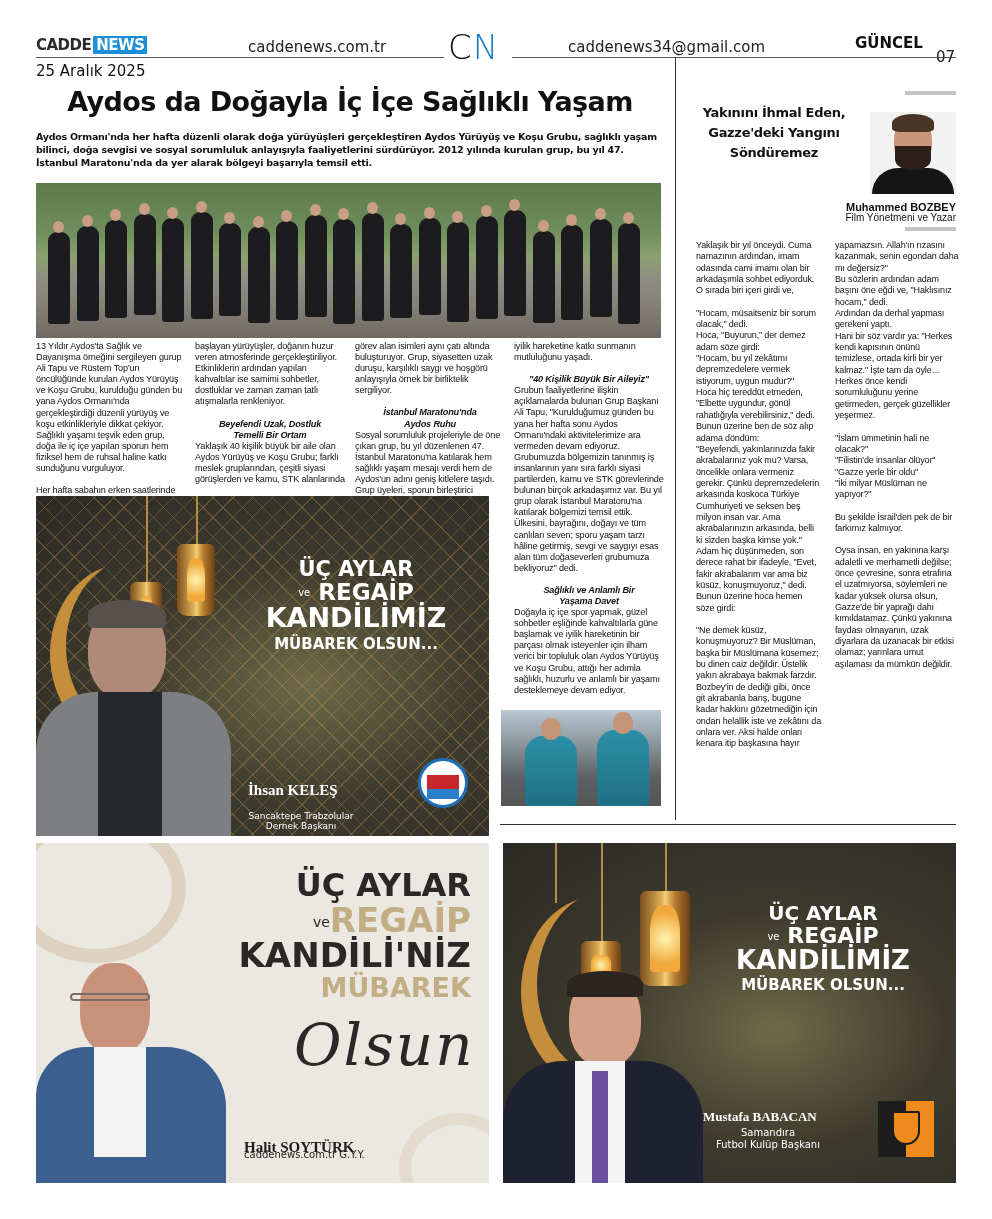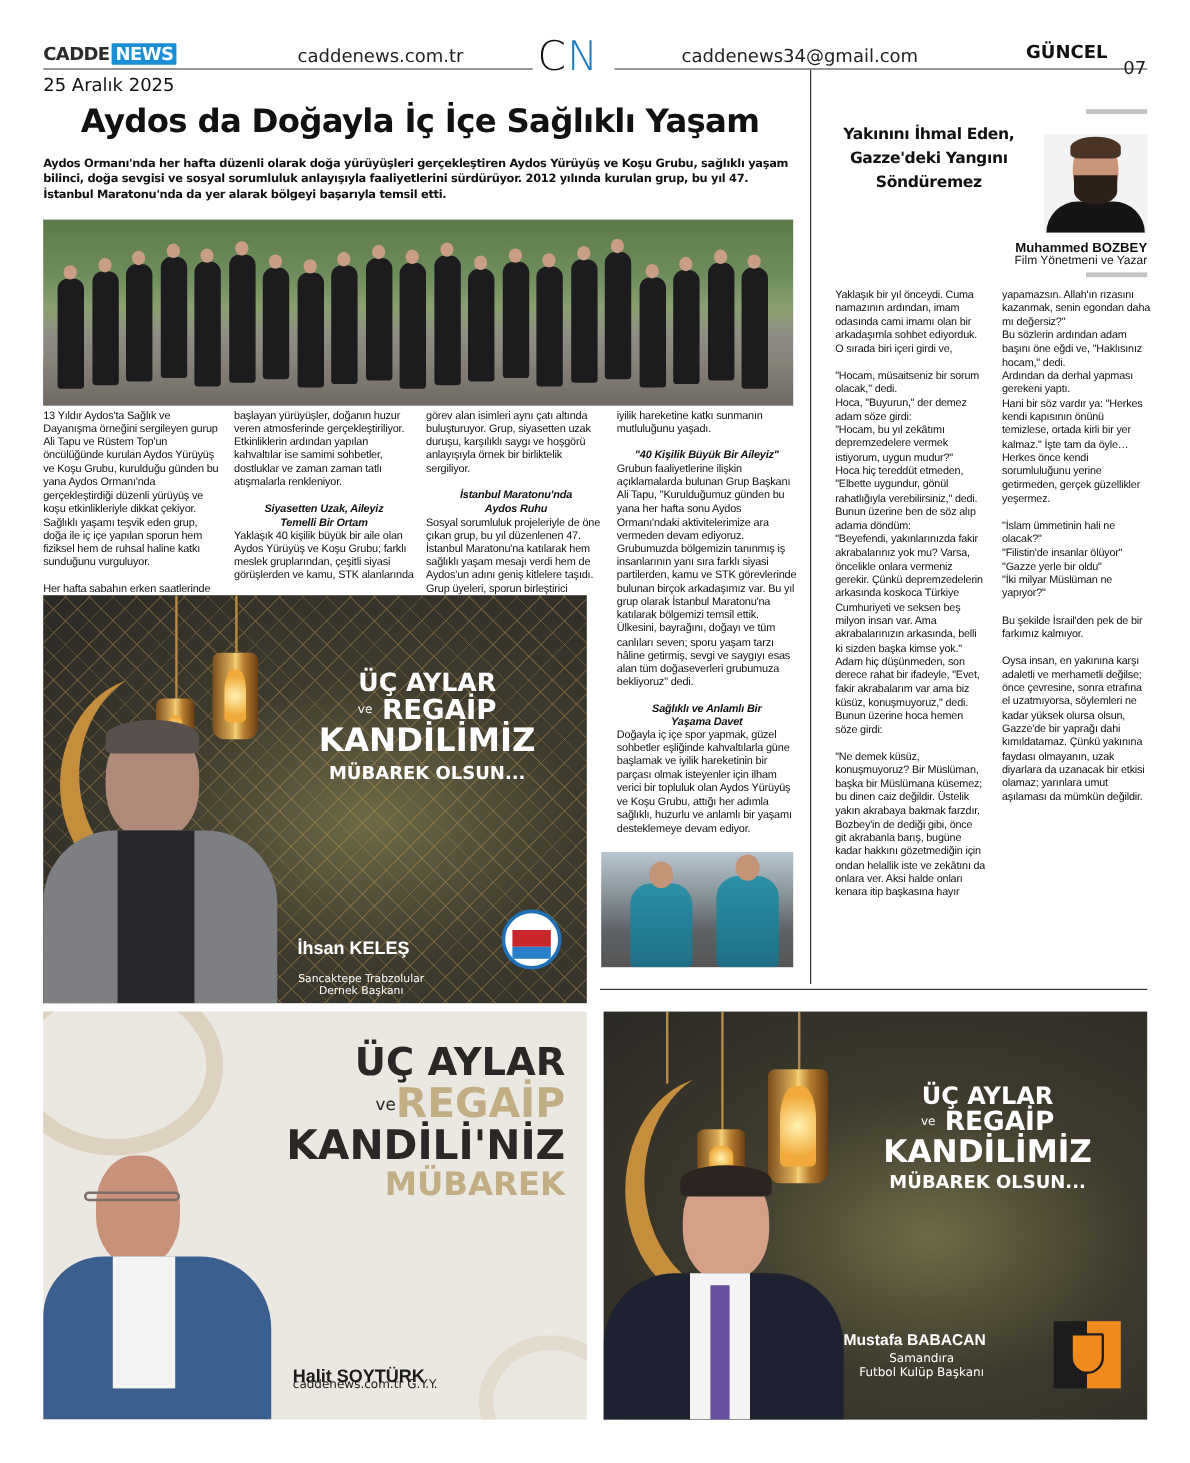--- a/index.html
+++ b/index.html
@@ -64,21 +64,21 @@
       repeating-linear-gradient(45deg, rgba(201,160,90,0.55) 0 1px, transparent 1px 14px),
       repeating-linear-gradient(-45deg, rgba(201,160,90,0.55) 0 1px, transparent 1px 14px); }
   .ad-light { background: #ebe7e1; }
   .ad-text { position: absolute; font-family: "DejaVu Sans", sans-serif; font-weight: 900; text-align: center; line-height: 1.05; }
   .ad-text .ve { font-size: 10px; font-weight: normal; vertical-align: middle; }
   .crescent { position: absolute; border-radius: 50%; box-shadow: -16px 8px 0 0 #c48e3c; }
   .lantern { position: absolute; width: 38px; border-radius: 6px 6px 10px 10px; background: linear-gradient(90deg,#7b4e1d,#e0b25a 45%,#f6d17a 50%,#b57c2e 70%,#6b3f15); }
   .lantern .glow { position: absolute; left: 10px; right: 10px; top: 14px; bottom: 14px; border-radius: 40% 40% 4px 4px; background: radial-gradient(circle,#fff3b0,#f0a93a 70%); }
   .chain { position: absolute; width: 2px; background: #b78a45; }
   .ad-person { position: absolute; }
-  .ad-name { position: absolute; font-family: Liberation Sans, sans-serif; font-weight: bold; }
+  .ad-name { position: absolute; font-family: Liberation Serif, serif; font-weight: bold; }
   .ad-role { position: absolute; font-family: "DejaVu Sans", sans-serif; text-align: center; line-height: 1.15; }
 </style>
 </head>
 <body>
 
 <div class="abs logo">
   <span>CADDE</span><span class="news">NEWS</span>
 </div>
 <div class="abs date">25 Aralık 2025</div>
 <div class="abs site">caddenews.com.tr</div>
@@ -163,21 +163,21 @@
       </div>
     </div>
 </div>
 
 <div class="abs col c1">
   <p>13 Yıldır Aydos'ta Sağlık ve Dayanışma örneğini sergileyen gurup Ali Tapu ve Rüstem Top'un öncülüğünde kurulan Aydos Yürüyüş ve Koşu Grubu, kurulduğu günden bu yana Aydos Ormanı'nda gerçekleştirdiği düzenli yürüyüş ve koşu etkinlikleriyle dikkat çekiyor. Sağlıklı yaşamı teşvik eden grup, doğa ile iç içe yapılan sporun hem fiziksel hem de ruhsal haline katkı sunduğunu vurguluyor.</p>
   <p>Her hafta sabahın erken saatlerinde</p>
 </div>
 <div class="abs col c2">
   <p>başlayan yürüyüşler, doğanın huzur veren atmosferinde gerçekleştiriliyor. Etkinliklerin ardından yapılan kahvaltılar ise samimi sohbetler, dostluklar ve zaman zaman tatlı atışmalarla renkleniyor.</p>
-  <p class="sub tight" style="padding:0 20px;">Siyasetten Uzak, Aileyiz Temelli Bir Ortam</p>
+  <p class="sub tight" style="padding:0 20px;">Beyefendi Uzak, Dostluk Temelli Bir Ortam</p>
   <p>Yaklaşık 40 kişilik büyük bir aile olan Aydos Yürüyüş ve Koşu Grubu; farklı meslek gruplarından, çeşitli siyasi görüşlerden ve kamu, STK alanlarında</p>
 </div>
 <div class="abs col c3">
   <p>görev alan isimleri aynı çatı altında buluşturuyor. Grup, siyasetten uzak duruşu, karşılıklı saygı ve hoşgörü anlayışıyla örnek bir birliktelik sergiliyor.</p>
   <p class="sub tight" style="padding:0 25px;">İstanbul Maratonu'nda Aydos Ruhu</p>
   <p>Sosyal sorumluluk projeleriyle de öne çıkan grup, bu yıl düzenlenen 47. İstanbul Maratonu'na katılarak hem sağlıklı yaşam mesajı verdi hem de Aydos'un adını geniş kitlelere taşıdı. Grup üyeleri, sporun birleştirici gücüyle</p>
 </div>
 <div class="abs col c4">
   <p>iyilik hareketine katkı sunmanın mutluluğunu yaşadı.</p>
   <p class="sub tight">"40 Kişilik Büyük Bir Aileyiz"</p>
@@ -269,20 +269,21 @@
 
 <div class="abs ad ad-light" style="left:36px; top:843px; width:453px; height:340px;">
   <div style="position:absolute; left:-30px; top:-30px; width:180px; height:150px; border-radius:50%; border:14px solid rgba(194,173,132,0.35);"></div>
   <div style="position:absolute; right:-30px; bottom:-40px; width:120px; height:110px; border-radius:50%; border:12px solid rgba(194,173,132,0.2);"></div>
   <div class="ad-text" style="left:175px; top:26px; width:260px; text-align:right;">
     <div style="font-size:32px; color:#2a2826;">ÜÇ AYLAR</div>
     <div style="font-size:34px; color:#c2ad84;"><span class="ve" style="color:#2a2826; font-size:14px;">ve</span><span>REGAİP</span></div>
     <div style="font-size:34px; color:#2a2826;">KANDİLİ'NİZ</div>
     <div style="font-size:27px; color:#c2ad84;">MÜBAREK</div>
   </div>
+  <div style="position:absolute; left:258px; top:168px; font-family:'DejaVu Serif', serif; font-style:italic; font-size:58px; color:#2a2826; letter-spacing:2px;">Olsun</div>
   <div class="ad-person" style="left:0; top:112px; width:190px; height:228px;">
     <div style="position:absolute; left:44px; top:8px; width:70px; height:92px; border-radius:45%; background:#c8917a;"></div>
     <div style="position:absolute; left:34px; top:38px; width:80px; height:8px; border-radius:4px; border:2px solid #7b6e66; background:transparent;"></div>
     <div style="position:absolute; left:0; top:92px; width:190px; height:136px; border-radius:50px 60px 0 0; background:#3b5f8e;"></div>
     <div style="position:absolute; left:58px; top:92px; width:52px; height:110px; background:#f4f4f4;"></div>
   </div>
   <div class="ad-name" style="left:208px; top:284px; color:#1c1c1c; font-size:15px;margin-top:12px;">Halit SOYTÜRK</div>
   <div class="ad-role" style="left:208px; top:306px; color:#1c1c1c; font-size:10px; text-align:left;">caddenews.com.tr G.Y.Y.</div>
 </div>
 

